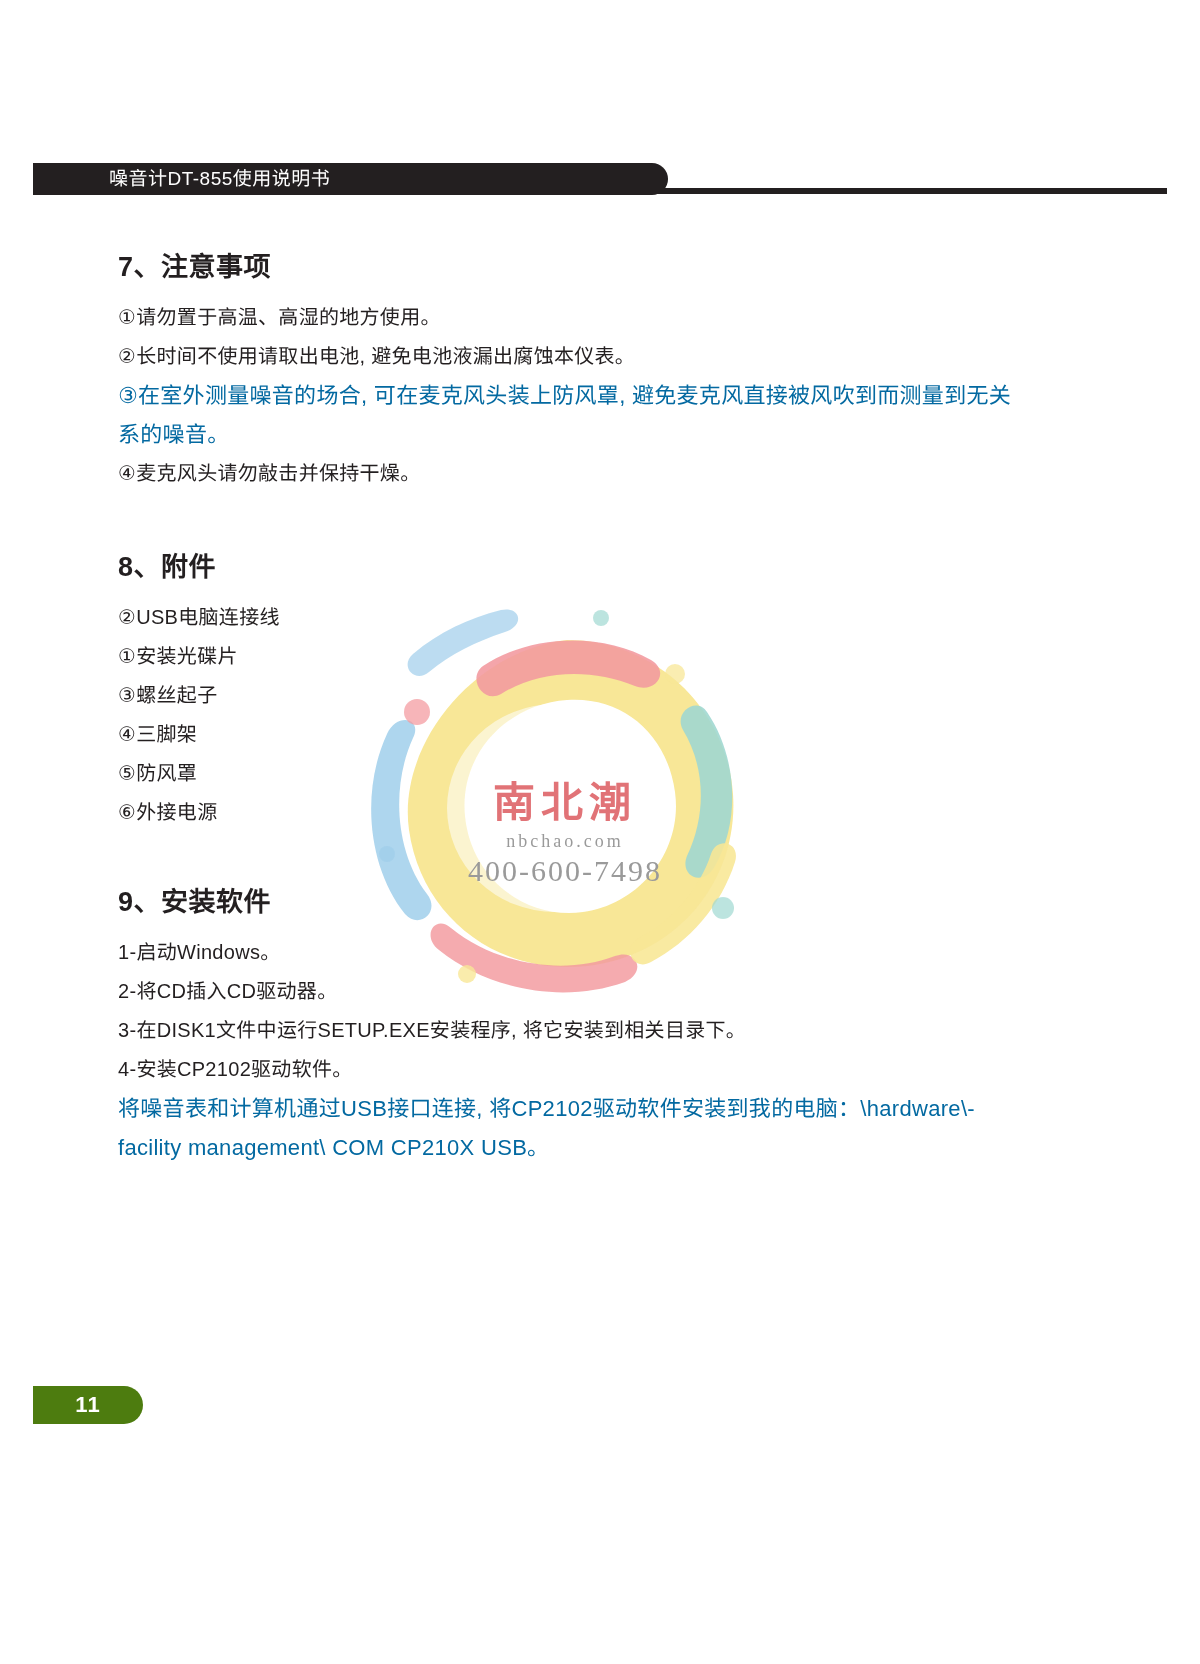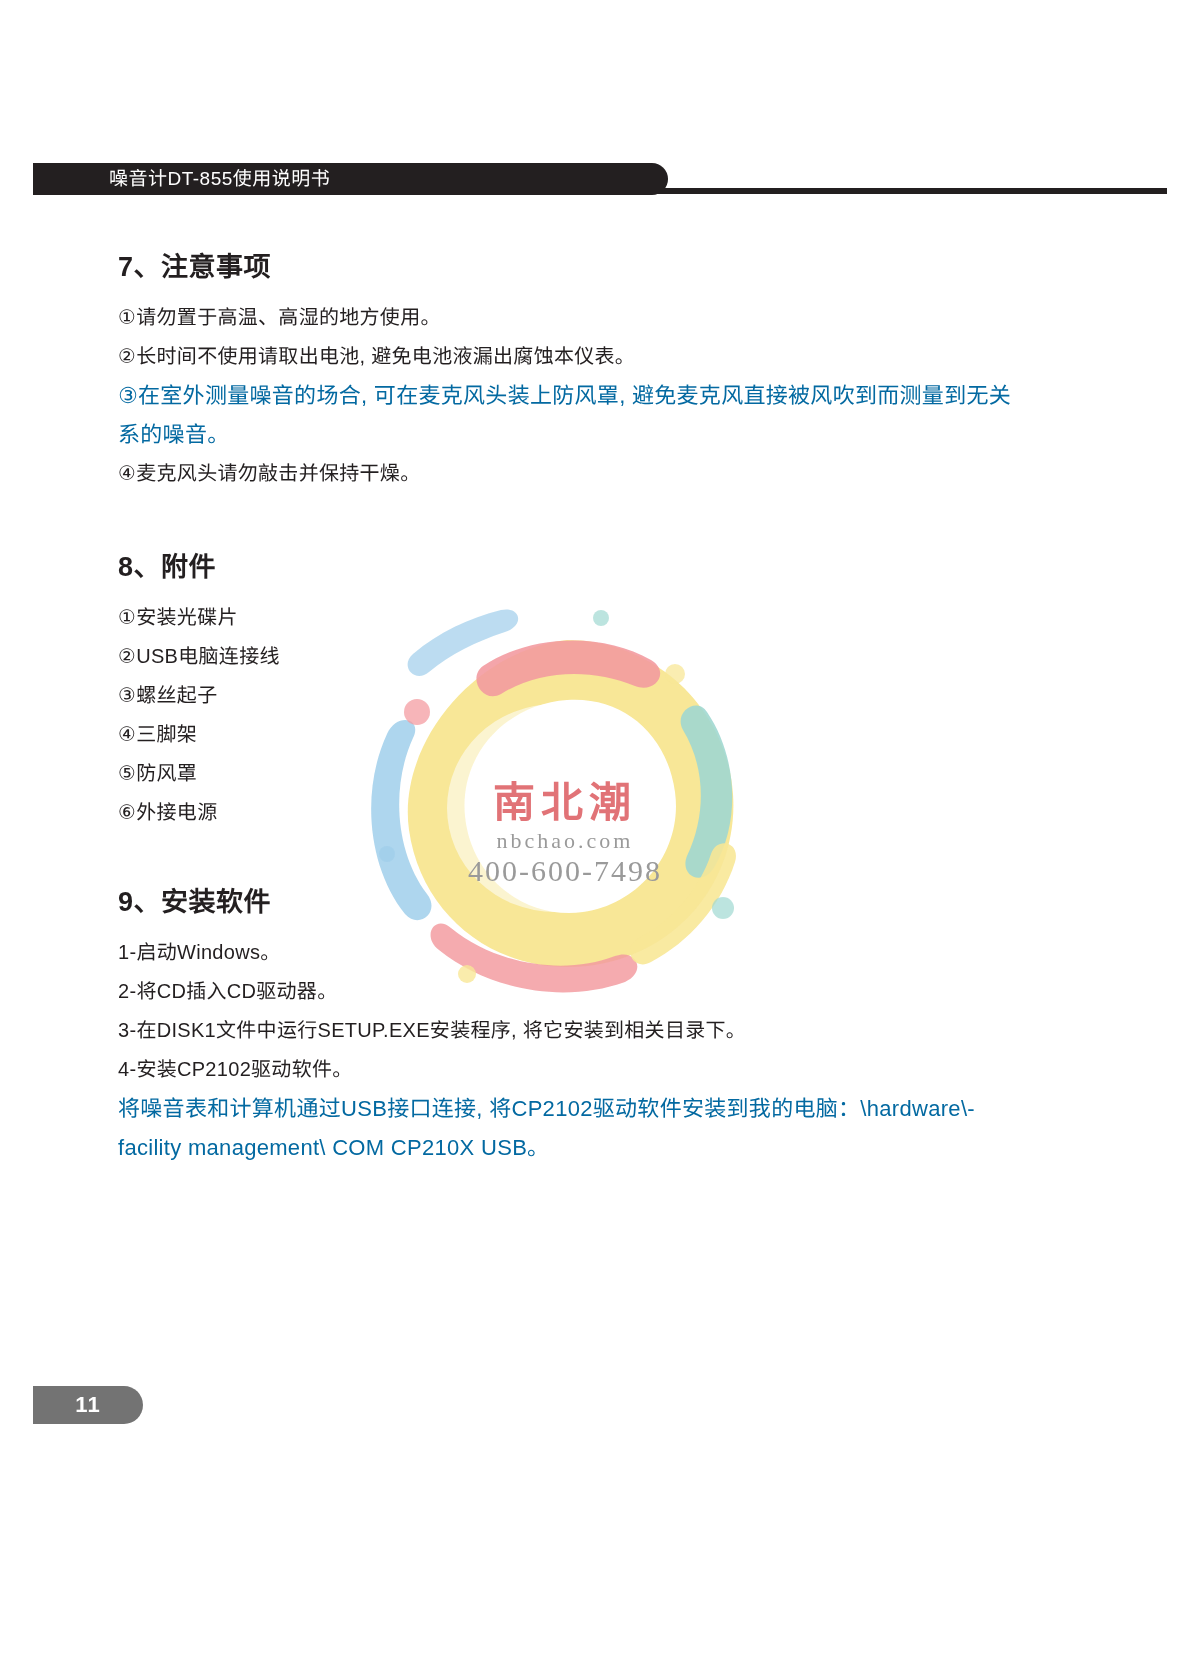--- a/index.html
+++ b/index.html
@@ -114,42 +114,42 @@
   .wm-cn {
     font-size: 42px;
     font-weight: bold;
     color: #d8454a;
     opacity: 0.75;
     letter-spacing: 6px;
     line-height: 46px;
     font-family: "DejaVu Serif", serif;
   }
   .wm-site {
-    font-size: 22px;
+    font-size: 18px;
     color: #9a9a9a;
     letter-spacing: 3px;
     line-height: 30px;
     font-family: "Liberation Serif", serif;
   }
   .wm-phone {
     font-size: 30px;
     color: #9a9a9a;
     letter-spacing: 2px;
     line-height: 30px;
     font-family: "Liberation Serif", serif;
   }
 
   
   .footer {
     position: absolute;
     left: 33px;
     top: 1386px;
     width: 110px;
     height: 38px;
-    background: #737373;
+    background: #4d7c0f;
     border-top-right-radius: 19px;
     border-bottom-right-radius: 19px;
   }
   .footer-page {
     position: absolute;
     left: 0;
     top: 0;
     width: 110px;
     height: 38px;
     line-height: 38px;
@@ -204,22 +204,22 @@
     <p class="line">①请勿置于高温、高湿的地方使用。</p>
     <p class="line">②长时间不使用请取出电池, 避免电池液漏出腐蚀本仪表。</p>
     <p class="wrap">③在室外测量噪音的场合, 可在麦克风头装上防风罩, 避免麦克风直接被风吹到而测量到无关系的噪音。</p>
     <p class="line">④麦克风头请勿敲击并保持干燥。</p>
   </div>
 
   <div class="gap-a"></div>
 
   <div class="section">
     <h2 class="section-title">8、附件</h2>
+    <p class="line">②USB电脑连接线</p>
     <p class="line">①安装光碟片</p>
-    <p class="line">②USB电脑连接线</p>
     <p class="line">③螺丝起子</p>
     <p class="line">④三脚架</p>
     <p class="line">⑤防风罩</p>
     <p class="line">⑥外接电源</p>
   </div>
 
   <div class="gap-b"></div>
 
   <div class="section">
     <h2 class="section-title">9、安装软件</h2>

